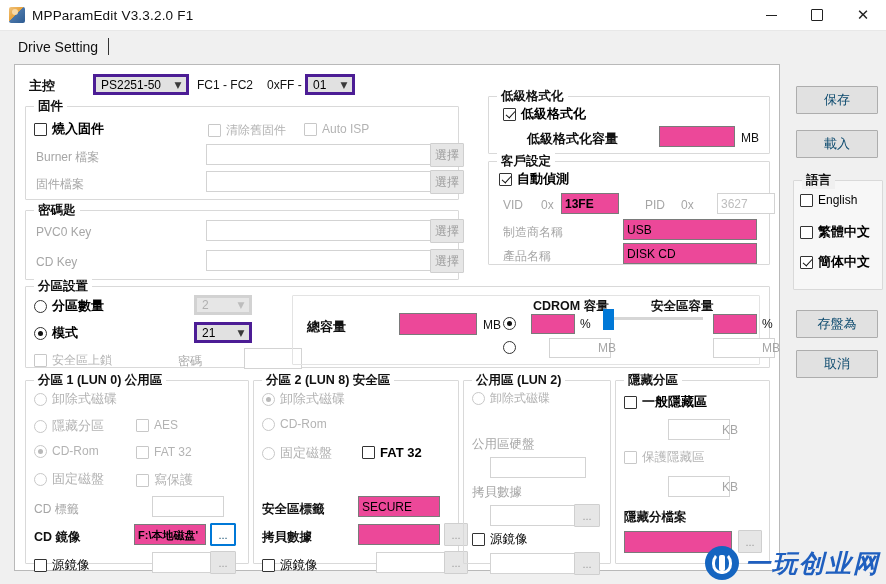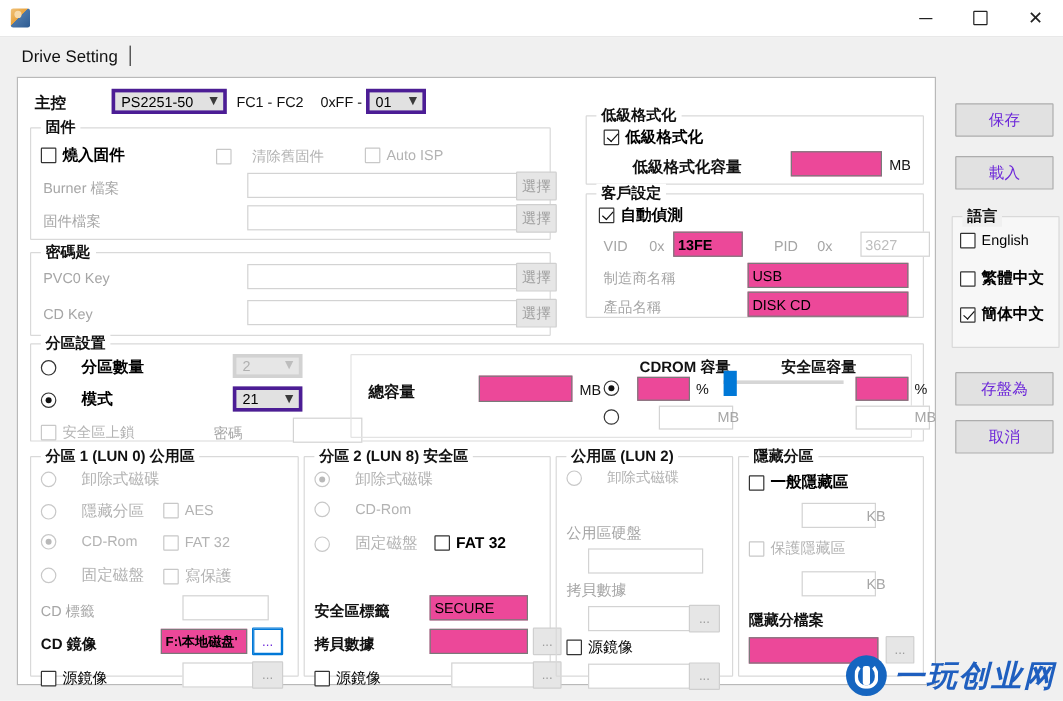--- a/index.html
+++ b/index.html
@@ -64,41 +64,41 @@
     position:absolute;background:#ec4899;border:1px solid #7a7a7a;box-sizing:border-box;
     font-size:12px;padding:1px 3px;line-height:18px;color:#000;overflow:hidden;
     white-space:nowrap;
   }
   .tb.dis{border-color:#d3d3d3;background:#fff;color:#bdbdbd;margin-left:18px;}
   .tb.b{font-weight:bold;}
 
   
   .btn{
     position:absolute;background:#e1e1e1;border:1px solid #adadad;box-sizing:border-box;
-    font-size:12px;display:flex;align-items:center;justify-content:center;color:#6d28d9;
+    font-size:12px;display:flex;align-items:center;justify-content:center;color:#0c4a6e;
     border-radius:1px;
   }
   .btn.dis{color:#9d9d9d;background:#e6e6e6;border-color:#cfcfcf;}
   .btn.focus{background:#fff;border:1px solid #0078d7;box-shadow:0 0 0 1px #0078d7 inset;}
   .btn.small{font-size:11px;}
 
   
   .cbx{position:absolute;display:flex;align-items:center;white-space:nowrap;font-size:12px;}
   .cbx .box{
     width:13px;height:13px;border:1px solid #333;background:#fff;box-sizing:border-box;
     margin-right:5px;flex:none;position:relative;border-radius:1px;
   }
   .cbx.dim .box{border-color:#c8c8c8;}
   .cbx.dim{color:#b3b3b3;}
   .cbx.b{font-weight:bold;}
   .cbx .box.chk:after{
     content:"";position:absolute;left:3.5px;top:0.5px;width:4px;height:8px;
     border:solid #111;border-width:0 1.6px 1.6px 0;transform:rotate(42deg);
   }
-  .rdo{position:absolute;display:flex;align-items:center;white-space:nowrap;font-size:12px;gap:16px;}
+  .rdo{position:absolute;display:flex;align-items:center;white-space:nowrap;font-size:12px;}
   .rdo .dot{
     width:13px;height:13px;border:1px solid #333;border-radius:50%;background:#fff;
     box-sizing:border-box;margin-right:5px;flex:none;position:relative;
   }
   .rdo.dim{color:#b3b3b3;}
   .rdo.dim .dot{border-color:#c8c8c8;}
   .rdo .dot.on:after{
     content:"";position:absolute;left:3px;top:3px;width:5px;height:5px;border-radius:50%;
     background:#111;
   }
@@ -139,20 +139,21 @@
   .wm .wmtext{
     font-family:"DejaVu Serif","Liberation Serif",serif;font-size:25px;font-weight:bold;
     color:#1f5fbf;letter-spacing:2px;font-style:italic;
   }
 </style>
 </head>
 <body>
 
 <div class="titlebar">
   <div class="app-icon"></div>
+  <div class="title-text">MPParamEdit V3.3.2.0 F1</div>
   <div class="win-buttons">
     <div class="win-btn">
         <span class="glyph-min"></span>
       </div>
     <div class="win-btn">
         <span class="glyph-max"></span>
       </div>
     <div class="win-btn close">
         <span class="glyph-close">✕</span>
       </div>
@@ -180,21 +181,21 @@
     <span class="arw">▼</span>
   </div>
 
   <div class="grp" style="left:10px;top:41px;width:432px;height:92px;">
     <div class="legend">固件</div>
 
     <div class="cbx b" style="left:8px;top:13px;font-size:13px;">
       <span class="box"></span>
       <span>燒入固件</span>
     </div>
-    <div class="cbx dim" style="left:154px;top:15px;gap:12px;">
+    <div class="cbx dim" style="left:182px;top:15px;">
       <span class="box"></span>
       <span>清除舊固件</span>
     </div>
     <div class="cbx dim" style="left:278px;top:15px;">
       <span class="box"></span>
       <span>Auto ISP</span>
     </div>
 
     <div class="lbl dim" style="left:10px;top:42px;">Burner 檔案</div>
     <div class="tb dis" style="left:162px;top:37px;width:228px;height:21px;"></div>

